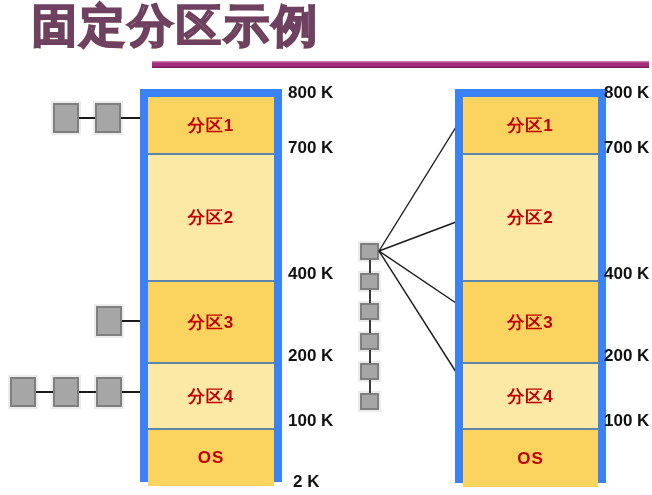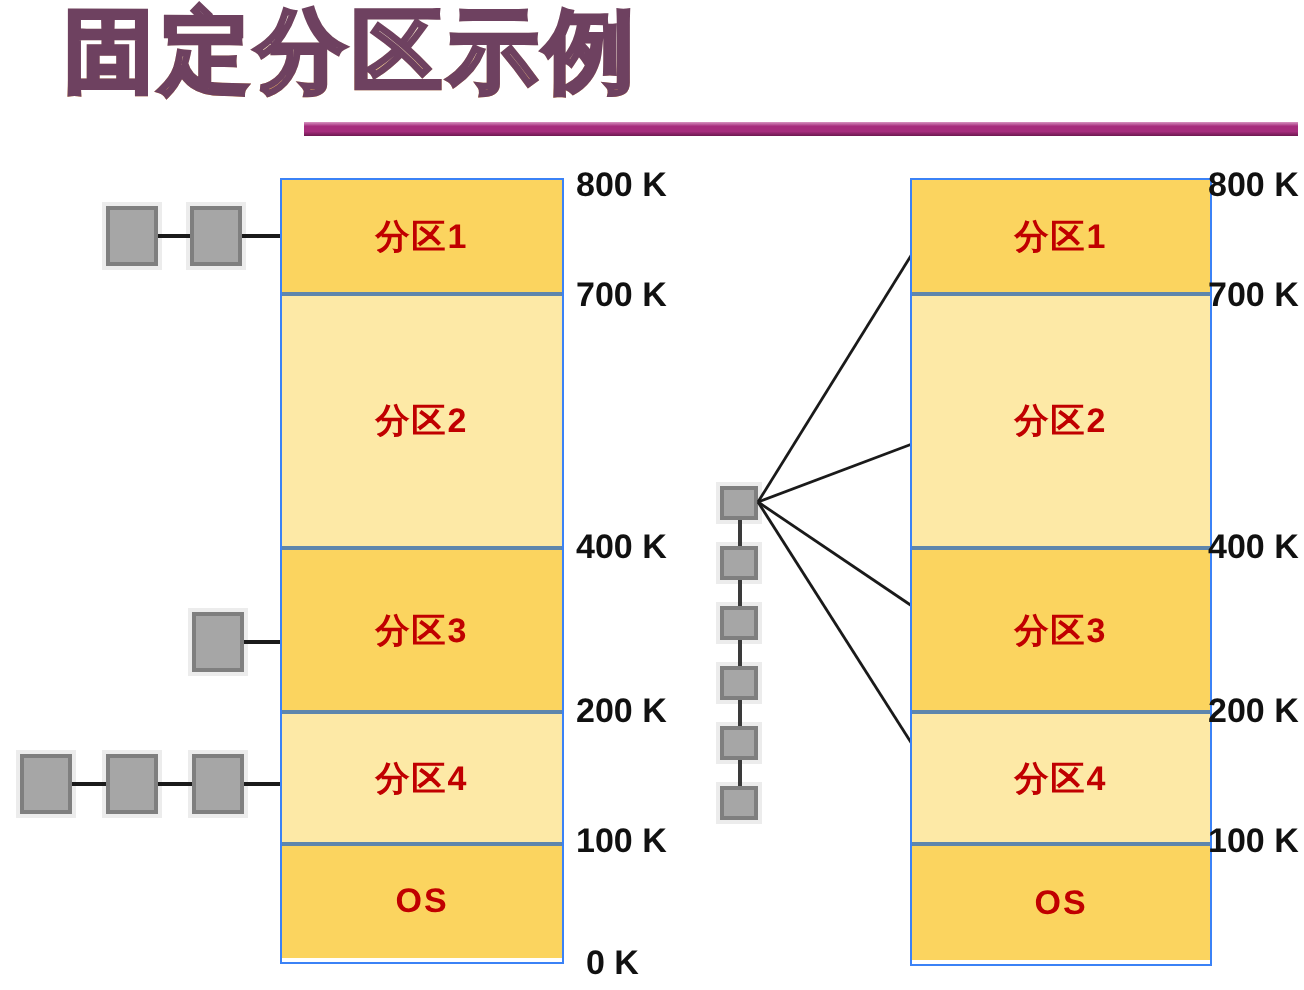--- a/index.html
+++ b/index.html
@@ -12,21 +12,21 @@
     font-size:45px; font-weight:bold; letter-spacing:3px; line-height:1.25;
     background:linear-gradient(180deg,#fffdf2 8%, #fdecc4 45%, #f2a53c 95%);
     -webkit-background-clip:text; background-clip:text; color:transparent;
     -webkit-text-stroke:2px #6e4160;
   }
   .title-underline {
     position:absolute; left:152px; top:61px; width:497px; height:7px;
     background:linear-gradient(180deg,#d795c1 0%, #a62d7d 30%, #a62d7d 68%, #6d1950 100%);
   }
   .membox {
-    position:absolute; border:1px solid #3b82f6; box-sizing:border-box; background:#fff;
+    position:absolute; border:8px solid #3b82f6; box-sizing:border-box; background:#fff;
   }
   .part {
     width:100%; box-sizing:border-box; display:flex; align-items:center; justify-content:center;
     font-weight:bold; font-size:17px; color:#c00000; letter-spacing:1px;
   }
   .part + .part { border-top:2px solid #5e86ac; }
   .dark  { background:#fbd45f; }
   .light { background:#fde9a6; }
   .memlabel {
     position:absolute; font-size:17px; font-weight:bold; color:#111;
@@ -55,21 +55,21 @@
     <div class="part dark" style="height:82px">分区3</div>
     <div class="part light" style="height:66px">分区4</div>
     <div class="part dark" style="height:58px">OS</div>
   </div>
 
   <div class="memlabel" style="left:288px; top:84px;">800 K</div>
   <div class="memlabel" style="left:288px; top:139px;">700 K</div>
   <div class="memlabel" style="left:288px; top:265px;">400 K</div>
   <div class="memlabel" style="left:288px; top:347px;">200 K</div>
   <div class="memlabel" style="left:288px; top:412px;">100 K</div>
-  <div class="memlabel" style="left:293px; top:473px;">0 K</div>
+  <div class="memlabel" style="left:293px; top:473px;">2 K</div>
 
   <div class="job" style="left:53px; top:103px;"></div>
   <div class="job" style="left:95px; top:103px;"></div>
   <div class="hline" style="left:79px;  top:117px; width:16px;"></div>
   <div class="hline" style="left:121px; top:117px; width:19px;"></div>
 
   <div class="job" style="left:96px; top:306px;"></div>
   <div class="hline" style="left:122px; top:320px; width:18px;"></div>
 
   <div class="job" style="left:10px; top:377px;"></div>

